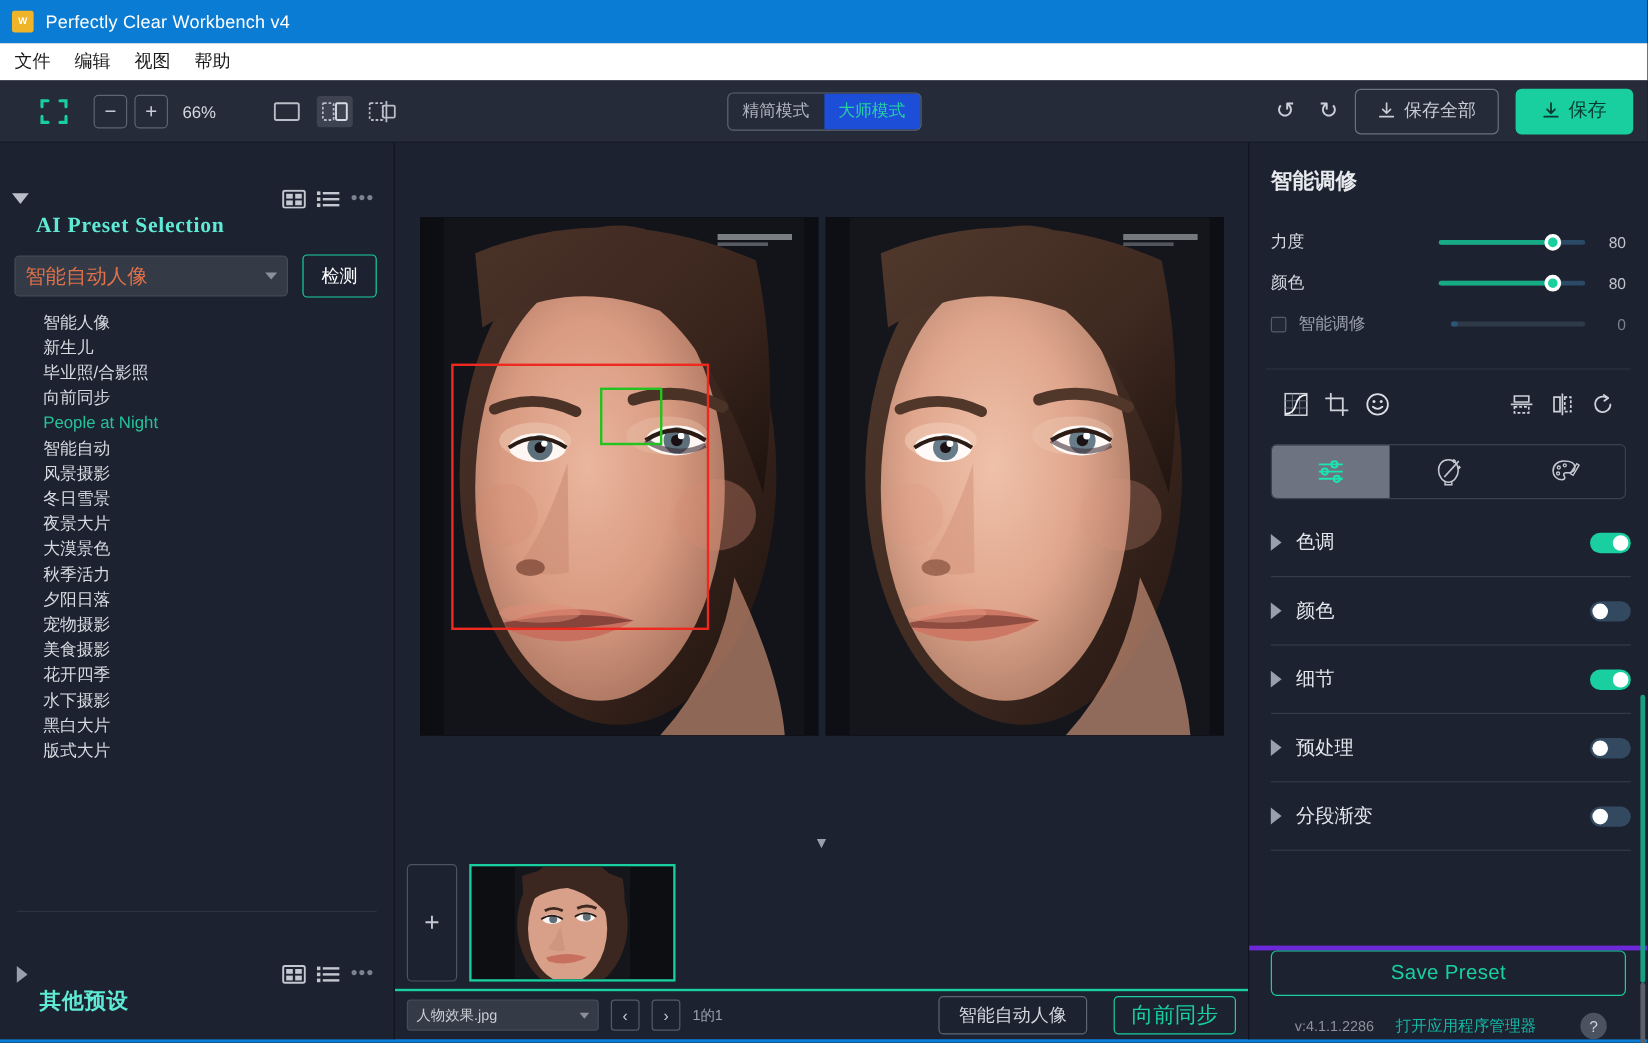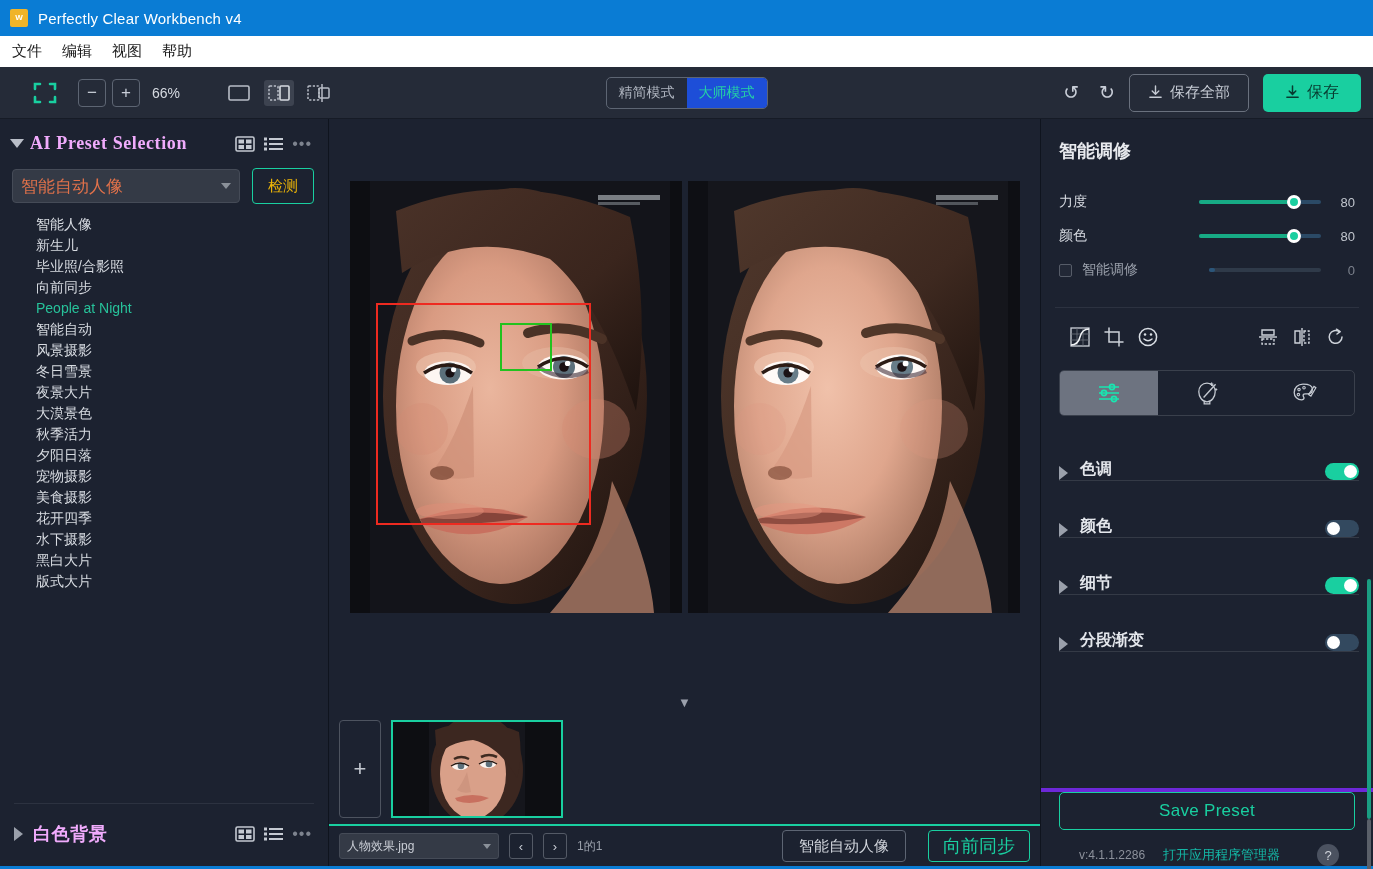--- a/index.html
+++ b/index.html
@@ -89,40 +89,40 @@
     position: relative;
   }
   .panel-head {
     display: flex; align-items: center; padding: 14px 16px 8px 10px; gap: 6px;
   }
   .tri { width: 0; height: 0; border-left: 7px solid transparent; border-right: 7px solid transparent;
          border-top: 9px solid #b9bec8; cursor: pointer; }
   .tri.right { border-top: 7px solid transparent; border-bottom: 7px solid transparent;
          border-left: 9px solid #9aa0ab; border-right: none; }
   .panel-title {
-    font-family: "Liberation Serif", serif; font-size: 18px; color: #f0abfc;
-    letter-spacing: .6px; font-weight: 600;
+    font-family: "Liberation Serif", serif; font-size: 18px; color: #5eead4;
+    letter-spacing: .6px; font-weight: 600; margin-top: 44px;
   }
   .panel-head-icons { margin-left: auto; display: flex; align-items: center; gap: 9px; }
   .dots { color: #7d838e; font-size: 16px; letter-spacing: 1px; line-height: 1; cursor: pointer; }
 
   .preset-row { display: flex; align-items: center; padding: 6px 14px 4px 12px; gap: 12px; }
   .preset-select {
     flex: 1 1 auto; height: 34px; background: #343a46; border: 1px solid #454b57;
     border-radius: 4px; display: flex; align-items: center; padding: 0 8px;
     color: #e0714a; font-size: 17px; cursor: pointer; position: relative;
   }
   .preset-select .caret {
     margin-left: auto; width: 0; height: 0;
     border-left: 5px solid transparent; border-right: 5px solid transparent;
     border-top: 6px solid #8a9099;
   }
   .detect-btn {
     width: 62px; height: 36px; border: 1px solid #19cfa0; border-radius: 4px;
-    background: transparent; color: #eab308; font-size: 15px; cursor: pointer;
+    background: transparent; color: #ffffff; font-size: 15px; cursor: pointer;
   }
 
   .preset-list { padding: 6px 0 0 36px; overflow: hidden; flex: 1 1 auto; }
   .preset-item {
     font-size: 14px; color: #d7dbe1; line-height: 21px; cursor: pointer; white-space: nowrap;
   }
   .preset-item.hl { color: #27c29a; }
 
   .sidebar-sep { height: 1px; background: #2c3240; margin: 0 14px; }
   .other-presets { display: flex; align-items: center; padding: 18px 16px 20px 14px; gap: 10px; }
@@ -225,21 +225,21 @@
     margin: 18px 18px 0 18px; height: 46px; border: 1px solid #3a404c; border-radius: 5px;
     display: flex; overflow: hidden;
   }
   .tab {
     flex: 1 1 0; display: flex; align-items: center; justify-content: center; cursor: pointer;
   }
   .tab.active { background: #6d7380; }
 
   .sections { margin-top: 8px; padding: 0 14px 0 18px; flex: 1 1 auto; overflow: hidden; }
   .section { border-bottom: 1px solid #343a46; }
-  .section-row { display: flex; align-items: flex-end; height: 56px; gap: 12px; font-weight: bold; }
+  .section-row { display: flex; align-items: center; height: 56px; gap: 12px; }
   .section-label { font-size: 16px; color: #e4e7ec; }
   .toggle {
     margin-left: auto; width: 34px; height: 17px; border-radius: 9px; background: #33495f;
     position: relative; cursor: pointer;
   }
   .toggle.on { background: #19cfa0; }
   .toggle .knob {
     position: absolute; top: 2px; left: 2px; width: 13px; height: 13px;
     border-radius: 50%; background: #fff;
   }
@@ -401,21 +401,21 @@
         <div class="preset-item">美食摄影</div>
         <div class="preset-item">花开四季</div>
         <div class="preset-item">水下摄影</div>
         <div class="preset-item">黑白大片</div>
         <div class="preset-item">版式大片</div>
       </div>
 
       <div class="sidebar-sep"></div>
       <div class="other-presets">
         <div class="tri right"></div>
-        <div class="panel-title">白色背景</div>
+        <div class="panel-title">其他预设</div>
         <div class="panel-head-icons">
           <span>
             <svg width="20" height="16" viewBox="0 0 20 16">
               <rect x="1" y="1" width="18" height="14" rx="1.5" fill="none" stroke="#c4c9d1" stroke-width="1.6"></rect>
               <rect x="3.5" y="3.5" width="5.5" height="4" fill="#c4c9d1"></rect>
               <rect x="11" y="3.5" width="5.5" height="4" fill="#c4c9d1"></rect>
               <rect x="3.5" y="9" width="5.5" height="4" fill="#c4c9d1"></rect>
               <rect x="11" y="9" width="5.5" height="4" fill="#c4c9d1"></rect>
             </svg>
           </span>
@@ -705,20 +705,29 @@
             <div class="tri right"></div>
             <div class="section-label">细节</div>
             <div class="toggle on">
                 <div class="knob"></div>
               </div>
           </div>
         </div>
         <div class="section">
           <div class="section-row">
             <div class="tri right"></div>
+            <div class="section-label">预处理</div>
+            <div class="toggle">
+                <div class="knob"></div>
+              </div>
+          </div>
+        </div>
+        <div class="section">
+          <div class="section-row">
+            <div class="tri right"></div>
             <div class="section-label">分段渐变</div>
             <div class="toggle">
                 <div class="knob"></div>
               </div>
           </div>
         </div>
       </div>
 
       <div class="rp-scrollbar">
         <div class="rp-scroll-thumb"></div>

